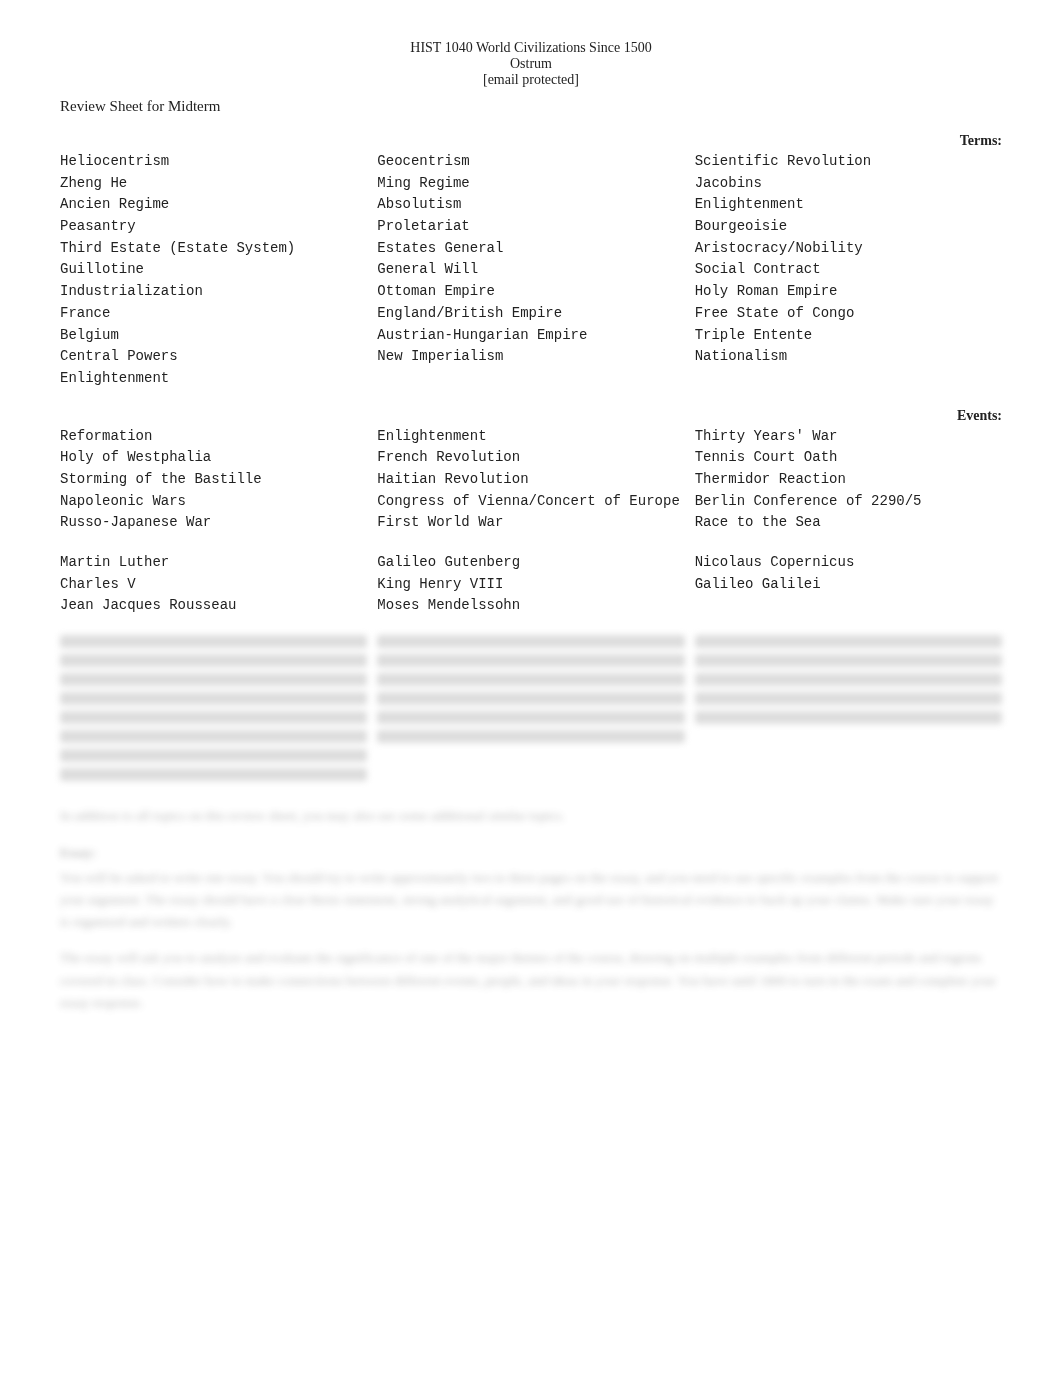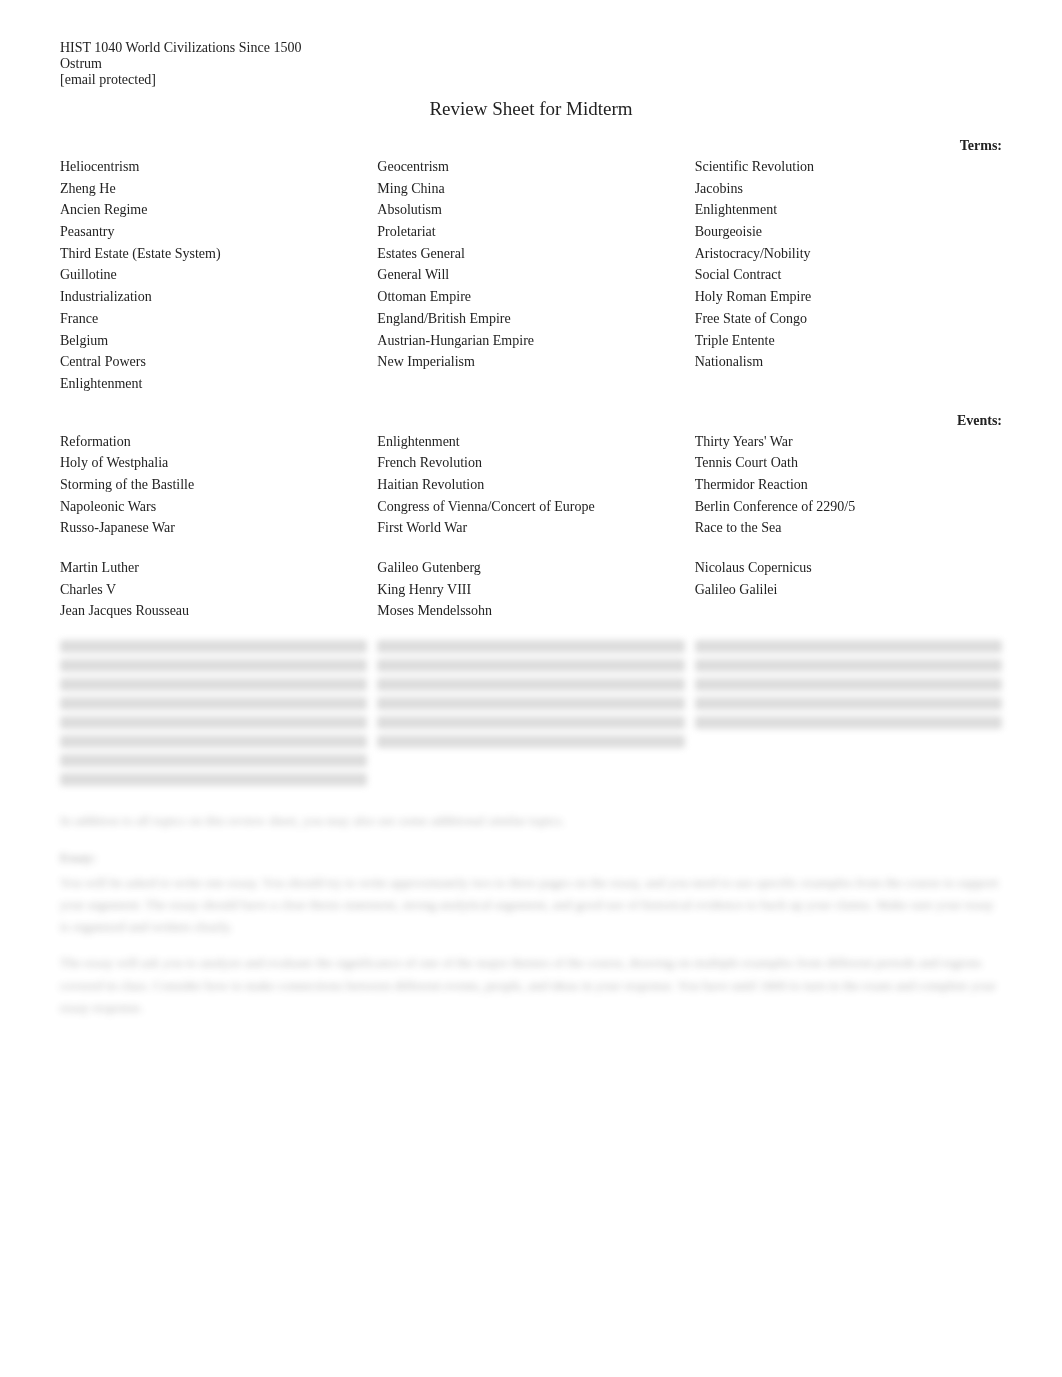--- a/index.html
+++ b/index.html
@@ -10,39 +10,39 @@
     body {
       background: #fff;
       font-family: 'Times New Roman', Times, serif;
       font-size: 14px;
       color: #222;
       width: 1062px;
       min-height: 1377px;
       padding: 40px 60px 60px 60px;
     }
     .header-right {
-      text-align: left;
+      text-align: center;
       margin-bottom: 10px;
     }
     .center-title {
-      text-align: center;
       margin-bottom: 18px;
-      font-size: 19px;
+      font-size: 15px;
     }
     .section-label {
       font-weight: bold;
       margin-bottom: 2px;
       margin-top: 10px;
       text-align: right;
     }
     .three-col {
       display: grid;
       grid-template-columns: 1fr 1fr 1fr;
       gap: 0 10px;
       margin-bottom: 4px;
+      font-family: Liberation Mono, monospace;
     }
     .col {
       display: flex;
       flex-direction: column;
     }
     .col span {
       line-height: 1.55;
       display: block;
     }
     .section-block {
@@ -98,21 +98,21 @@
       <span>Third Estate (Estate System)</span>
       <span>Guillotine</span>
       <span>Industrialization</span>
       <span>France</span>
       <span>Belgium</span>
       <span>Central Powers</span>
       <span>Enlightenment</span>
     </div>
     <div class="col">
       <span>Geocentrism</span>
-      <span>Ming China</span>
+      <span>Ming Regime</span>
       <span>Absolutism</span>
       <span>Proletariat</span>
       <span>Estates General</span>
       <span>General Will</span>
       <span>Ottoman Empire</span>
       <span>England/British Empire</span>
       <span>Austrian-Hungarian Empire</span>
       <span>New Imperialism</span>
     </div>
     <div class="col">

